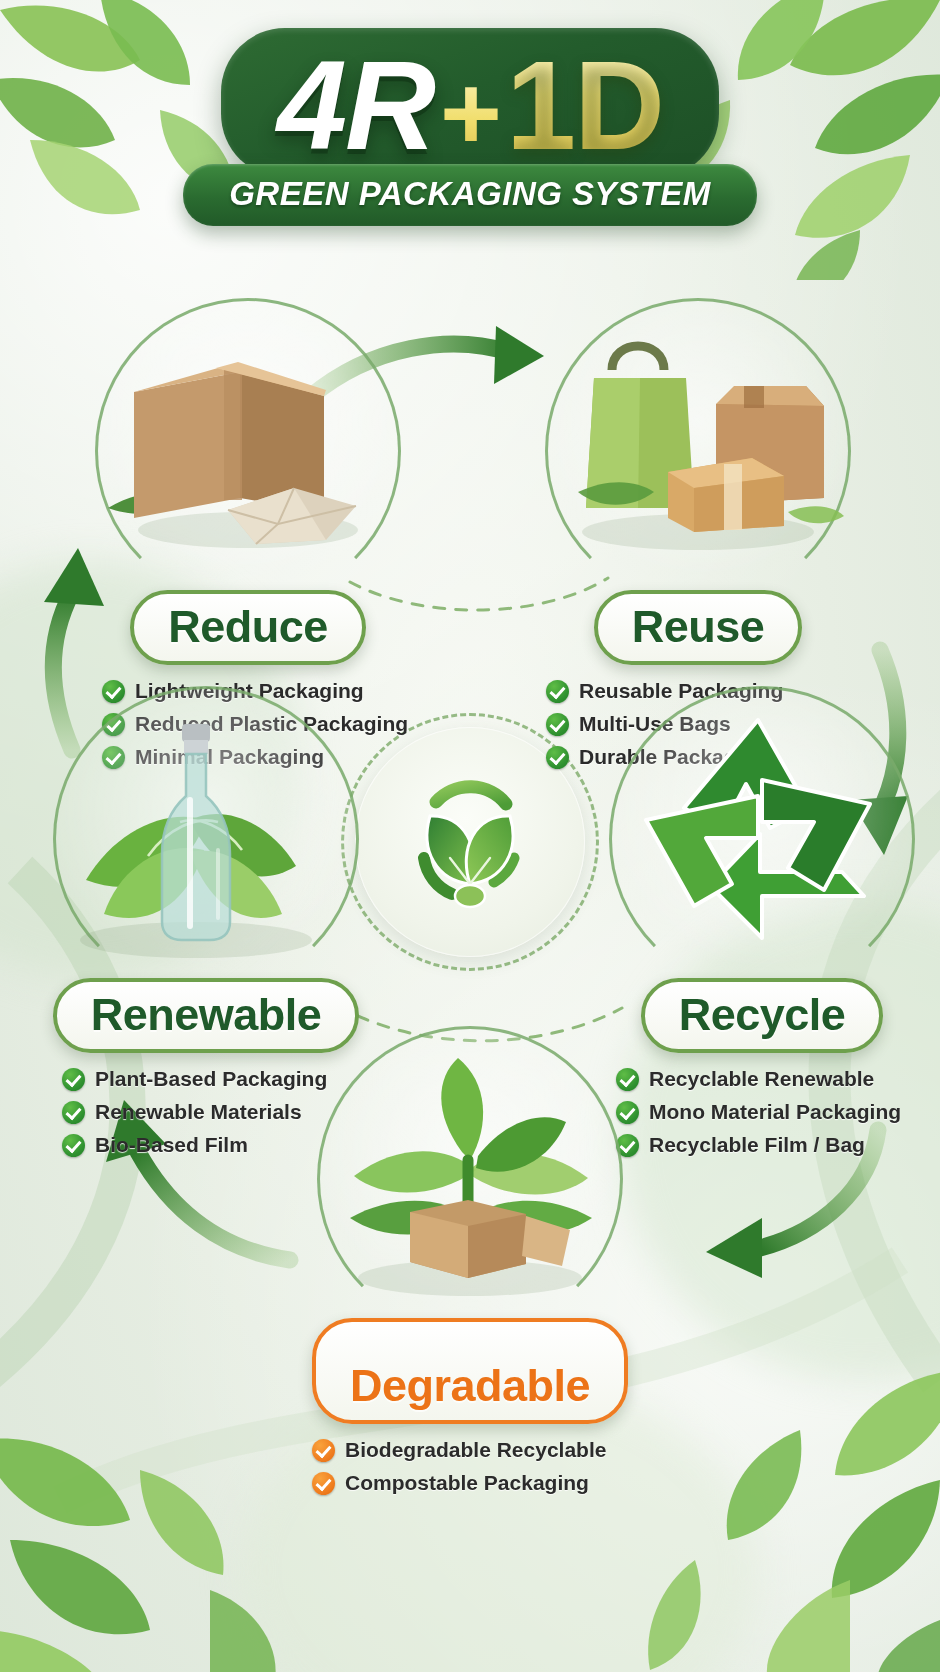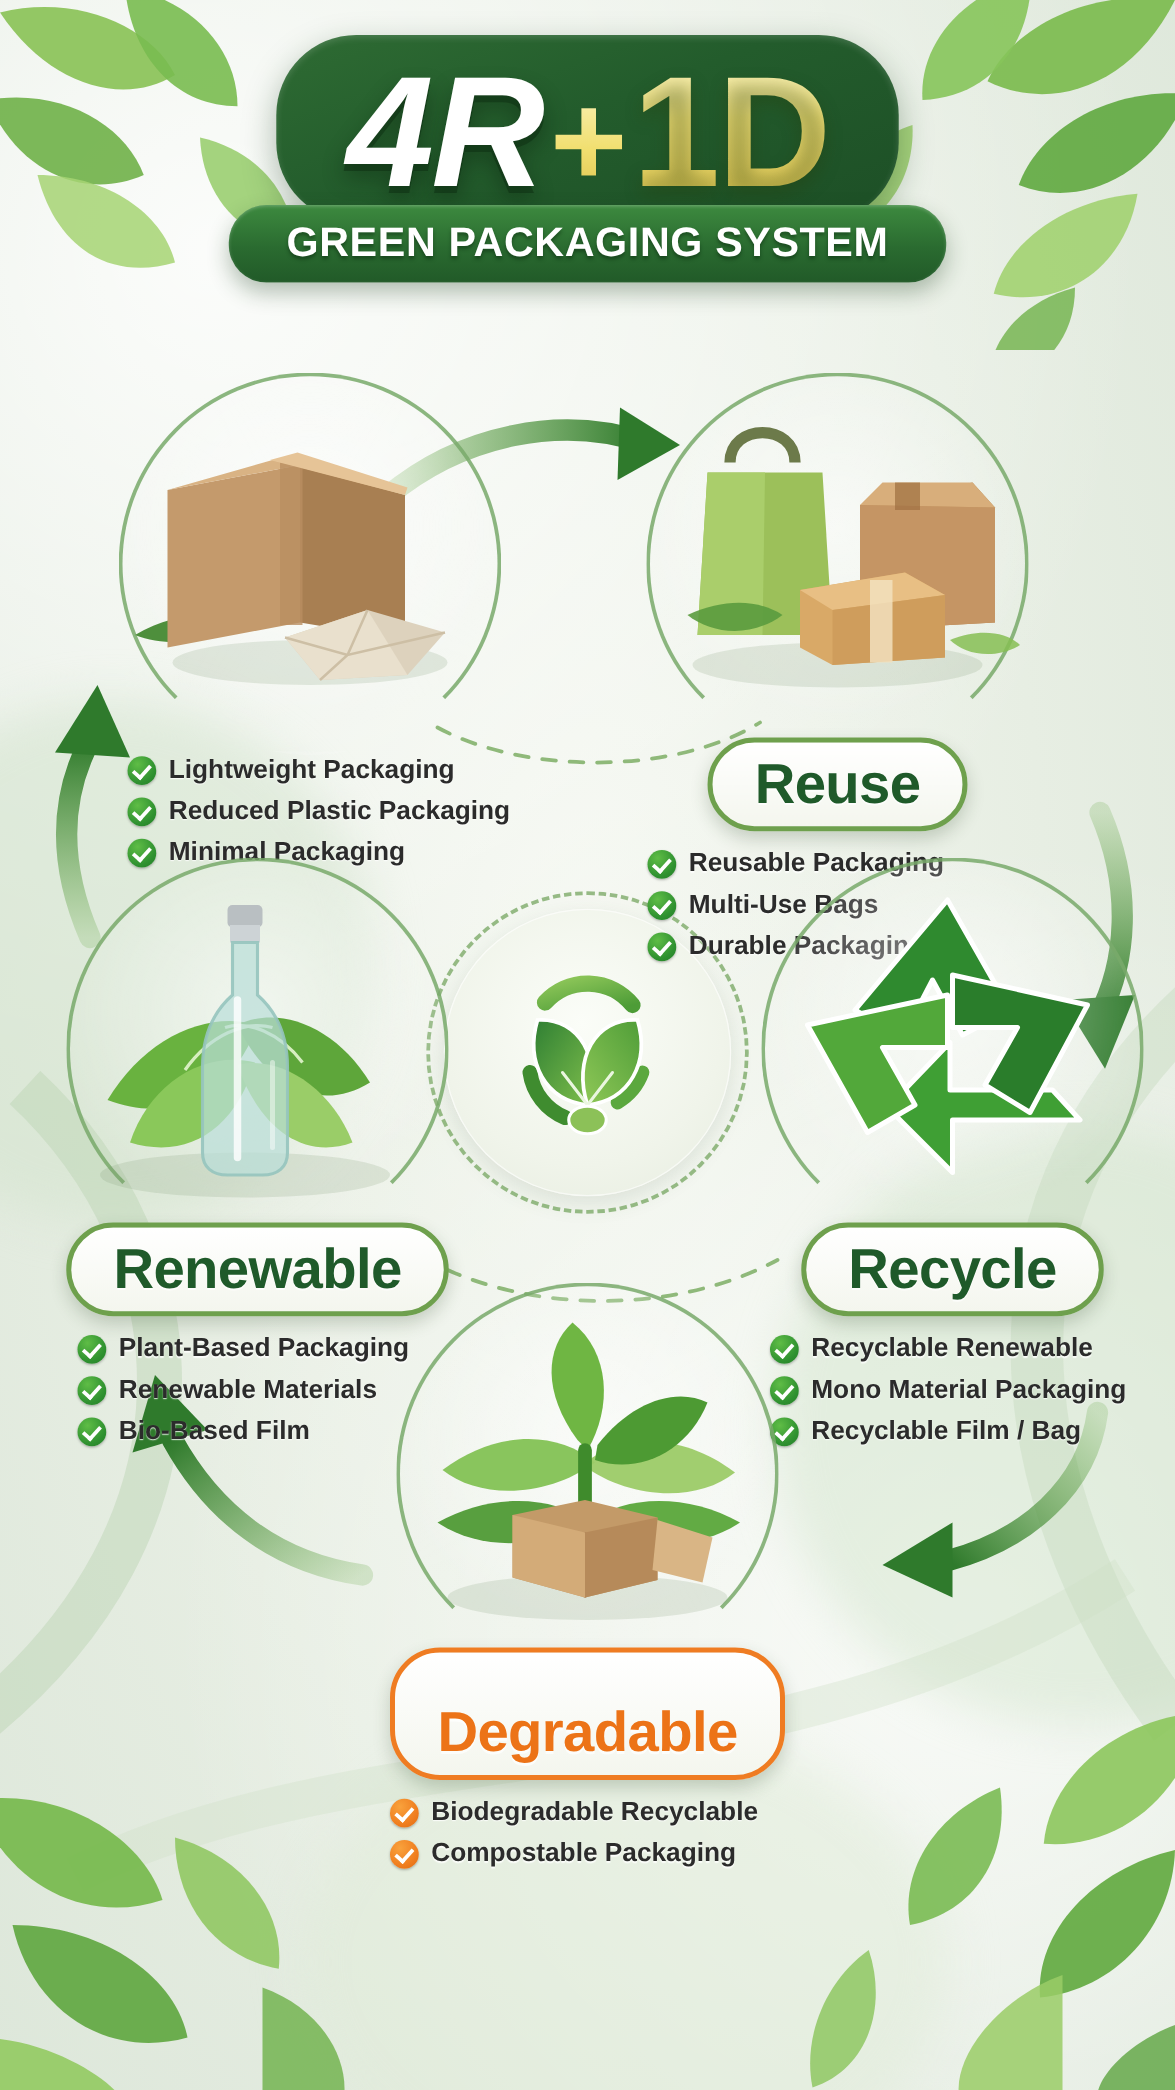--- a/index.html
+++ b/index.html
@@ -51,20 +51,21 @@
     font-size:106px;
     background:linear-gradient(180deg,#fdf8cf 0%,#f1df70 55%,#d7bd46 100%);
     -webkit-background-clip:text;background-clip:text;color:transparent;
     padding:0 6px;
   }
   .subtitle-pill{
     position:relative;display:inline-block;margin-top:-14px;
     padding:11px 46px 13px;border-radius:30px;
     background:linear-gradient(180deg,#3d8a3f 0%,#2a6b30 55%,#215a28 100%);
     box-shadow:0 8px 18px rgba(26,62,28,.32), inset 0 1px 3px rgba(255,255,255,.25);
+    font-style:italic;
   }
   .subtitle-pill span{
     color:#fff;font-size:33px;font-weight:bold;letter-spacing:.5px;white-space:nowrap;
     text-shadow:0 2px 3px rgba(10,40,14,.5);
   }
   
   .node{position:absolute;z-index:5;}
   .art-circle{
     position:relative;width:320px;height:278px;margin:0 auto;
   }
@@ -290,37 +291,40 @@
         <path d="M152,60 L236,84 L236,200 L152,186 Z" fill="#a87f52"></path>
         <path d="M46,80 L130,56 L236,84 L152,60 Z" fill="#d9b384"></path>
         <rect x="136" y="58" width="18" height="130" fill="#b98f61" opacity=".8"></rect>
         <path d="M128,56 L150,50 L238,78 L236,84 Z" fill="#e6c497"></path>
         <path d="M140,198 L206,176 L268,194 L238,228 L168,232 Z" fill="#ddd2bd"></path>
         <path d="M140,198 L168,232 L238,228 L206,176 Z" fill="#e9e0cd"></path>
         <path d="M140,198 L190,212 L268,194" fill="none" stroke="#cdbfa5" stroke-width="2"></path>
         <path d="M206,176 L190,212 L168,232" fill="none" stroke="#cdbfa5" stroke-width="2"></path>
       </svg>
     </div>
+    <div class="label-pill">
+      <span>Reduce</span>
+    </div>
     <ul class="bullets" style="margin-left:24px;">
       <li>
         <i class="chk"></i>
         <span class="txt">Lightweight Packaging</span>
       </li>
       <li>
         <i class="chk"></i>
         <span class="txt">Reduced Plastic Packaging</span>
       </li>
       <li>
         <i class="chk"></i>
         <span class="txt">Minimal Packaging</span>
       </li>
     </ul>
   </div>
 
-  <div class="node" style="left:500px;top:312px;width:340px;">
+  <div class="node" style="left:528px;top:312px;width:340px;">
     <div class="art-circle">
       <div class="art-ring"></div>
       <svg width="320" height="278" viewBox="0 0 320 278" style="position:relative;">
         <ellipse cx="160" cy="220" rx="116" ry="18" fill="rgba(120,150,110,.18)"></ellipse>
         <path d="M74,58 C74,26 126,26 126,58" fill="none" stroke="#6c7a4a" stroke-width="9"></path>
         <path d="M56,66 L148,66 L156,196 L48,196 Z" fill="#9cc05a"></path>
         <path d="M56,66 L102,66 L100,196 L48,196 Z" fill="#aace6b"></path>
         <path d="M178,92 L268,74 L286,94 L286,186 L178,192 Z" fill="#b5834f"></path>
         <path d="M178,92 L286,94 L286,186 L178,192 Z" fill="#c59564"></path>
         <path d="M178,92 L196,74 L268,74 L286,94 Z" fill="#d8ae7b"></path>

